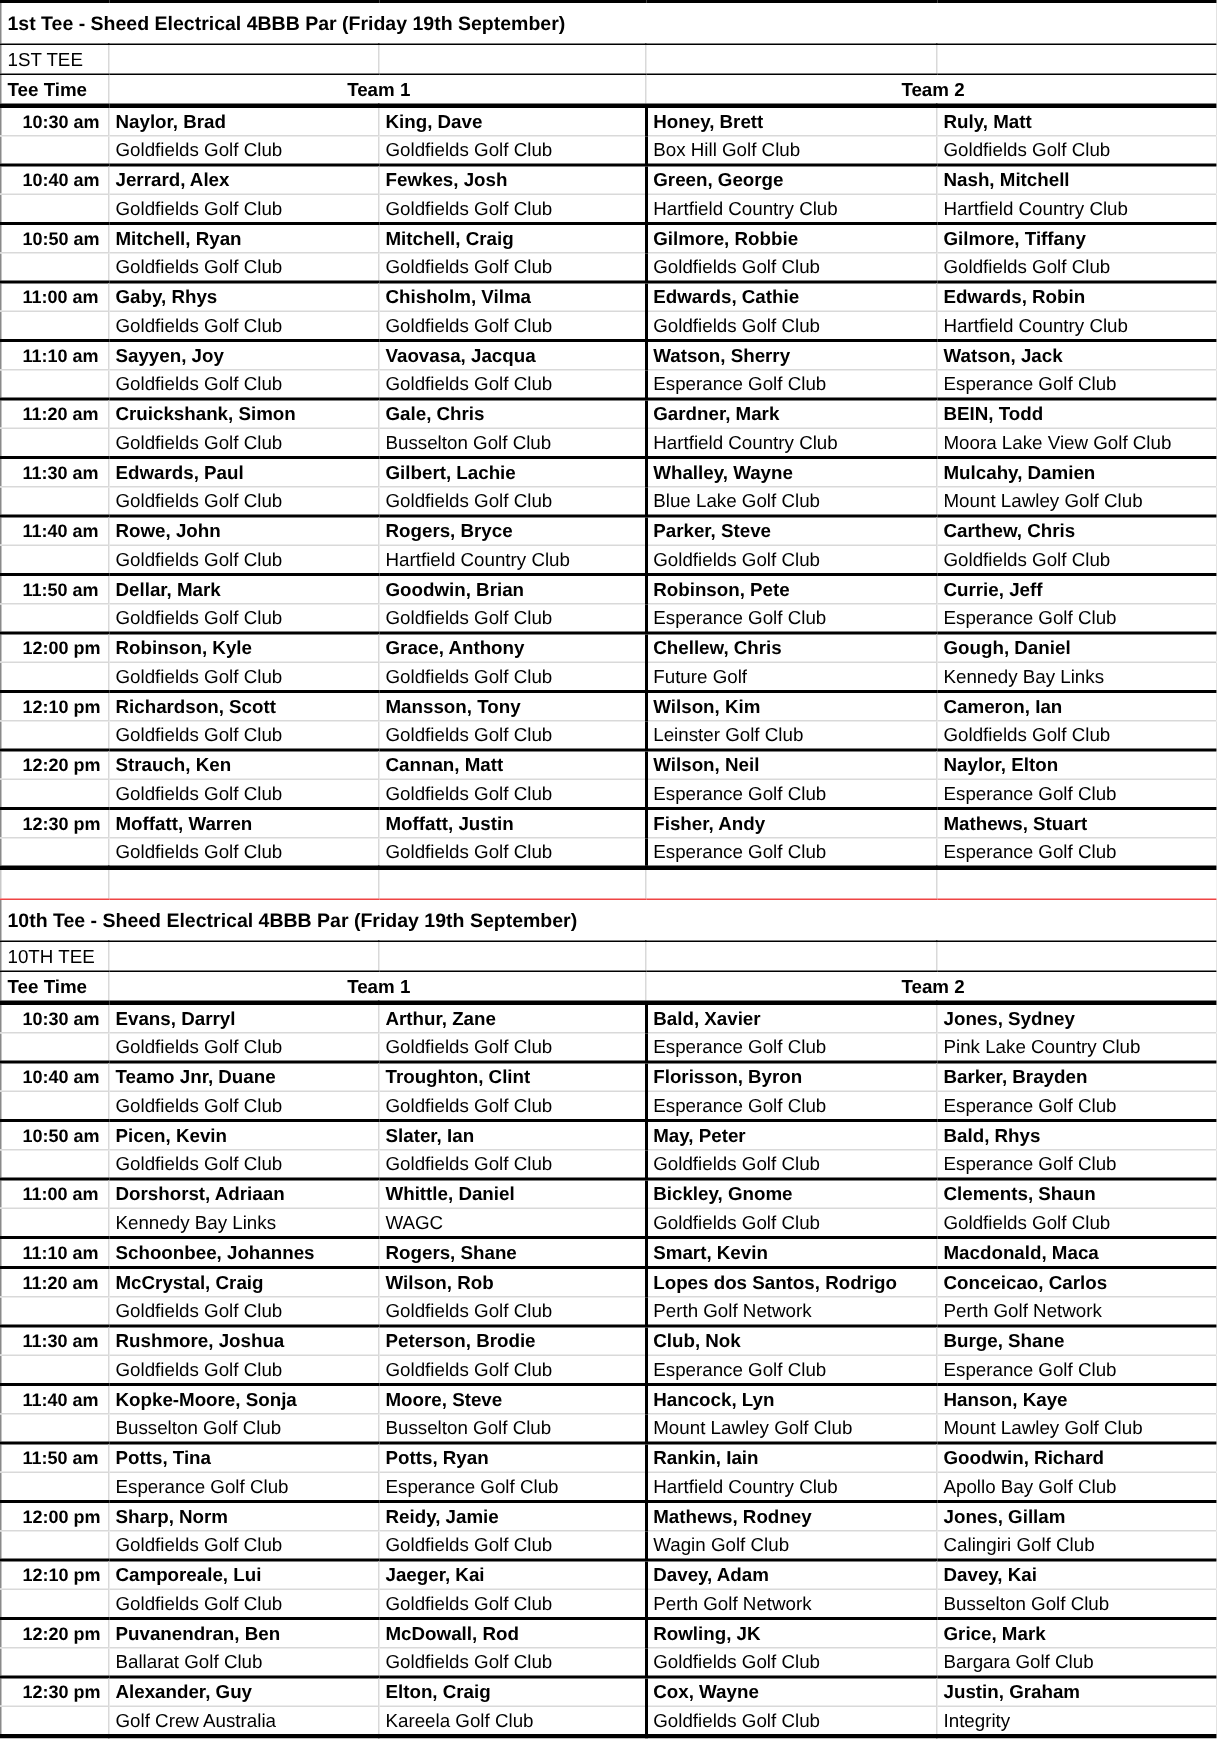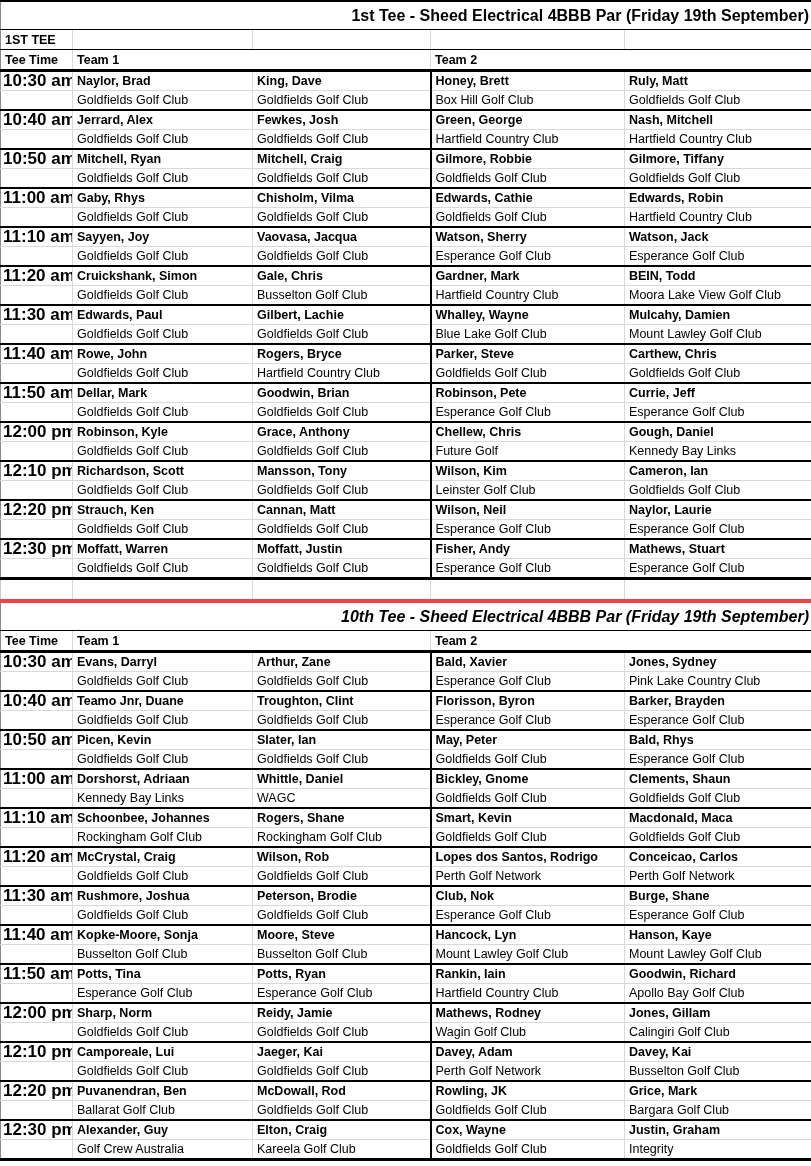--- a/index.html
+++ b/index.html
@@ -6,32 +6,32 @@
   body{font-family:"Liberation Sans", sans-serif;color:#000;width:811px;}
   .sheet{width:811px;}
   table{border-collapse:collapse;table-layout:fixed;width:811px;}
   td{padding:0 2px 0 4px;overflow:hidden;white-space:nowrap;font-size:12.5px;height:18px;line-height:18px;vertical-align:middle;}
   
   .tee-table td, .spacer-table td{border-left:1px solid #d9d9d9;}
   .tee-table td:first-child, .spacer-table td:first-child{border-left:none;}
   .tee-table{border-left:1px solid #8a8a8a;border-right:1px solid #8a8a8a;}
   .spacer-table{border-left:1px solid #c9c9c9;border-right:1px solid #c9c9c9;}
   
-  .title-row td{border-left:none;border-top:2px solid #000;border-bottom:1px solid #000;text-align:right;font-weight:bold;font-size:16px;height:27px;line-height:27px;}
-  .second .title-row td{border-top:4px solid #ef4444;font-style:italic;}
+  .title-row td{border-left:none;border-top:2px solid #000;border-bottom:1px solid #000;text-align:left;font-weight:bold;font-size:13px;height:27px;line-height:27px;}
+  .second .title-row td{border-top:1px solid #ef4444;}
   
-  .label-row td{font-weight:bold;height:19px;border-bottom:1px solid #000;}
+  .label-row td{font-weight:normal;height:19px;border-bottom:1px solid #000;}
   
   .header-row td{font-weight:bold;height:19px;border-bottom:3px solid #000;}
-  .header-row td.team{}
+  .header-row td.team{text-align:center;}
   
   tbody tr.row-names td{border-top:2px solid #000;font-weight:bold;}
   tbody tr:first-child td{border-top:none;}
   tbody tr.row-clubs td{border-top:1px solid #d9d9d9;font-weight:normal;}
-  tbody td.time{font-weight:normal;font-size:17px;padding-left:2px;}
+  tbody td.time{font-weight:normal;font-size:12px;padding-left:14px;}
   tbody td.t2{border-left:2px solid #000;}
   .tee-table{border-bottom:3px solid #000;}
   .spacer-table td{height:19px;}
 </style>
 </head>
 <body>
 
 <div class="sheet">
 
   <table class="tee-table first">
@@ -212,21 +212,21 @@
           <td class="club">Goldfields Golf Club</td>
           <td class="club">Goldfields Golf Club</td>
           <td class="club t2">Leinster Golf Club</td>
           <td class="club">Goldfields Golf Club</td>
         </tr>
         <tr class="row-names">
           <td class="time">12:20 pm</td>
           <td class="player">Strauch, Ken</td>
           <td class="player">Cannan, Matt</td>
           <td class="player t2">Wilson, Neil</td>
-          <td class="player">Naylor, Laurie</td>
+          <td class="player">Naylor, Elton</td>
         </tr>
         <tr class="row-clubs">
           <td class="time"></td>
           <td class="club">Goldfields Golf Club</td>
           <td class="club">Goldfields Golf Club</td>
           <td class="club t2">Esperance Golf Club</td>
           <td class="club">Esperance Golf Club</td>
         </tr>
         <tr class="row-names">
           <td class="time">12:30 pm</td>
@@ -269,20 +269,27 @@
       <col style="width:72px">
         <col style="width:180px">
         <col style="width:178px">
         <col style="width:194px">
         <col style="width:187px">
     </colgroup>
     <thead>
       <tr class="title-row">
         <td colspan="5">10th Tee - Sheed Electrical 4BBB Par (Friday 19th September)</td>
       </tr>
+      <tr class="label-row">
+        <td>10TH TEE</td>
+        <td></td>
+        <td></td>
+        <td></td>
+        <td></td>
+      </tr>
       <tr class="header-row">
         <td>Tee Time</td>
         <td colspan="2" class="team">Team 1</td>
         <td colspan="2" class="team">Team 2</td>
       </tr>
     </thead>
     <tbody>
         <tr class="row-names">
           <td class="time">10:30 am</td>
           <td class="player">Evans, Darryl</td>
@@ -339,27 +346,20 @@
           <td class="club t2">Goldfields Golf Club</td>
           <td class="club">Goldfields Golf Club</td>
         </tr>
         <tr class="row-names">
           <td class="time">11:10 am</td>
           <td class="player">Schoonbee, Johannes</td>
           <td class="player">Rogers, Shane</td>
           <td class="player t2">Smart, Kevin</td>
           <td class="player">Macdonald, Maca</td>
         </tr>
-        <tr class="row-clubs">
-          <td class="time"></td>
-          <td class="club">Rockingham Golf Club</td>
-          <td class="club">Rockingham Golf Club</td>
-          <td class="club t2">Goldfields Golf Club</td>
-          <td class="club">Goldfields Golf Club</td>
-        </tr>
         <tr class="row-names">
           <td class="time">11:20 am</td>
           <td class="player">McCrystal, Craig</td>
           <td class="player">Wilson, Rob</td>
           <td class="player t2">Lopes dos Santos, Rodrigo</td>
           <td class="player">Conceicao, Carlos</td>
         </tr>
         <tr class="row-clubs">
           <td class="time"></td>
           <td class="club">Goldfields Golf Club</td>

